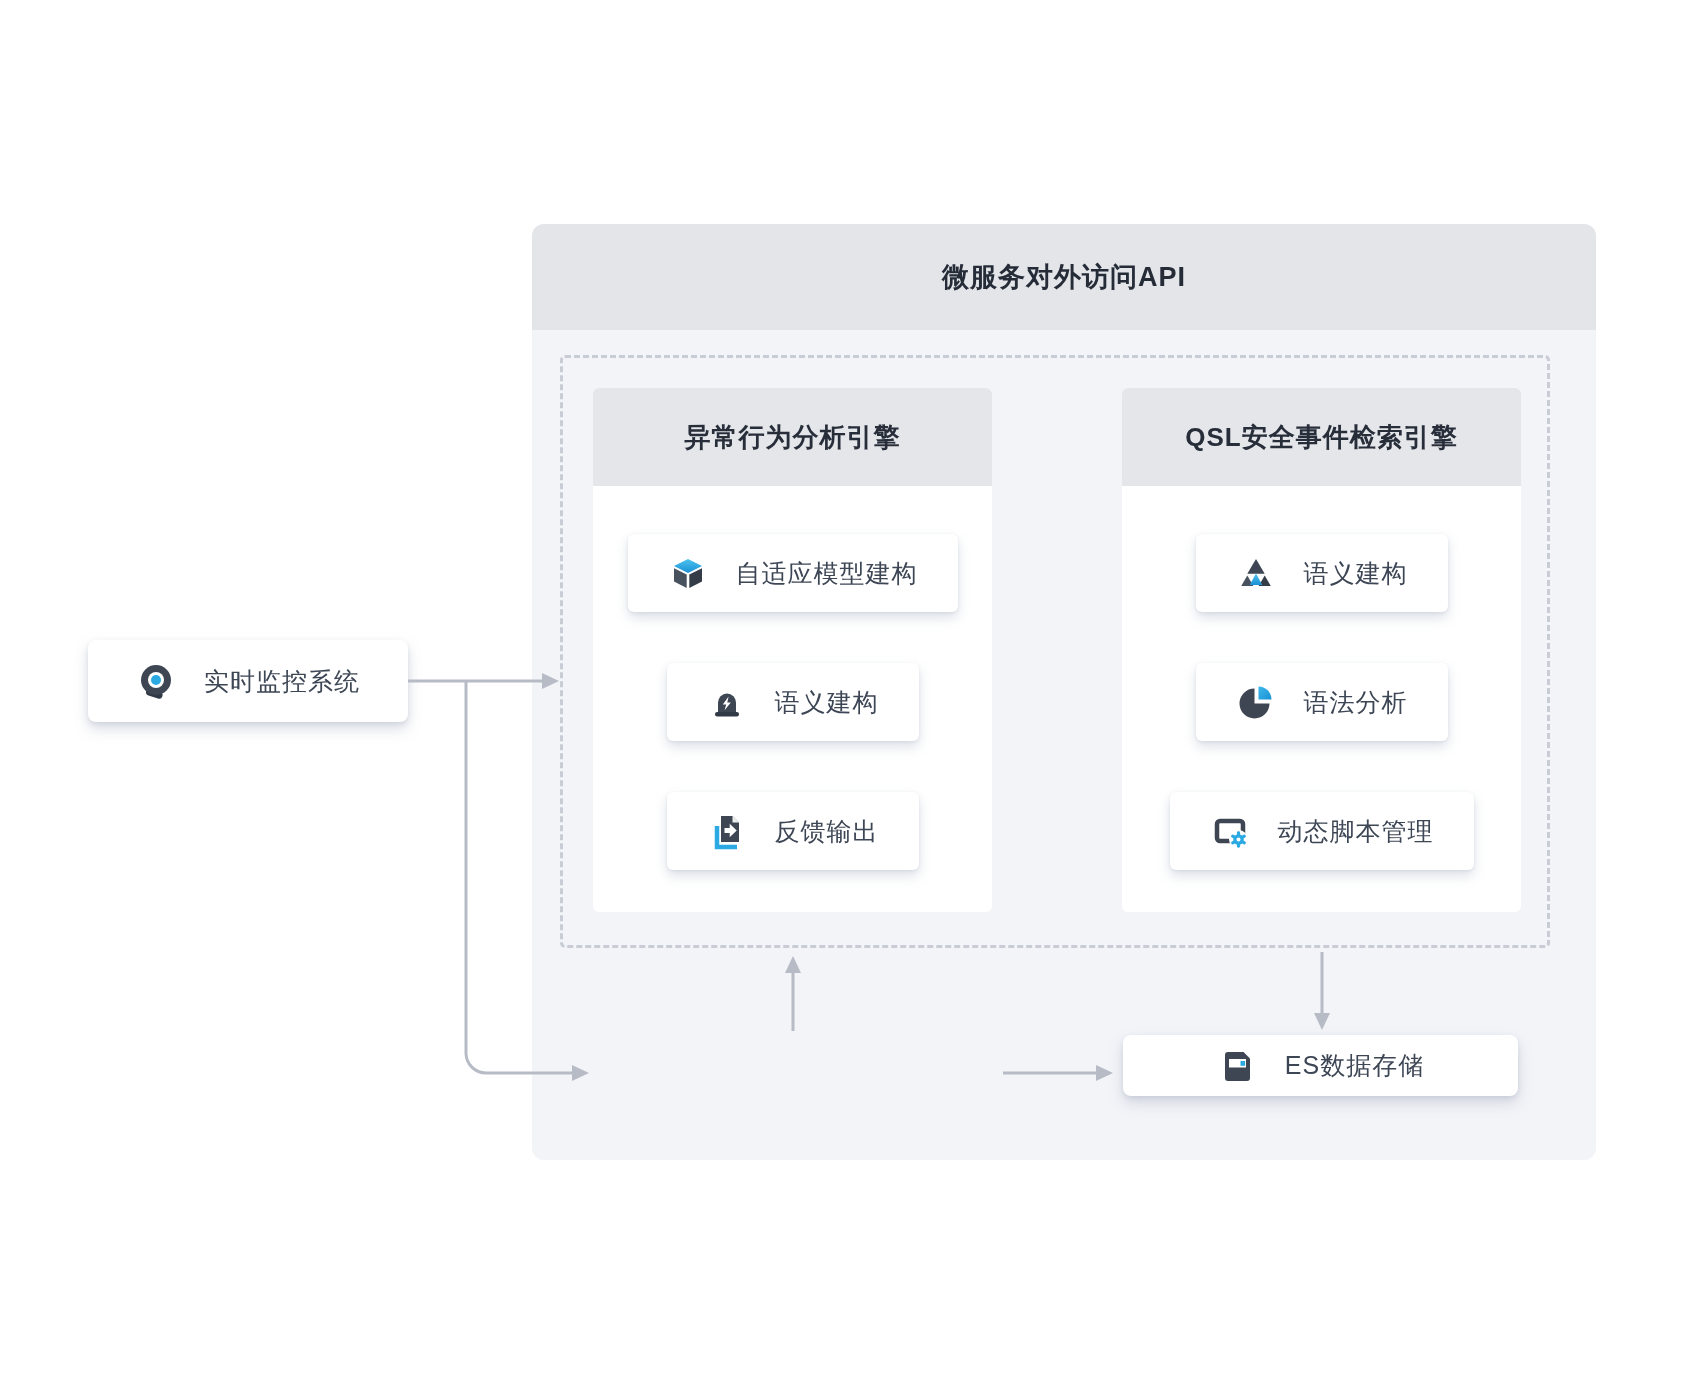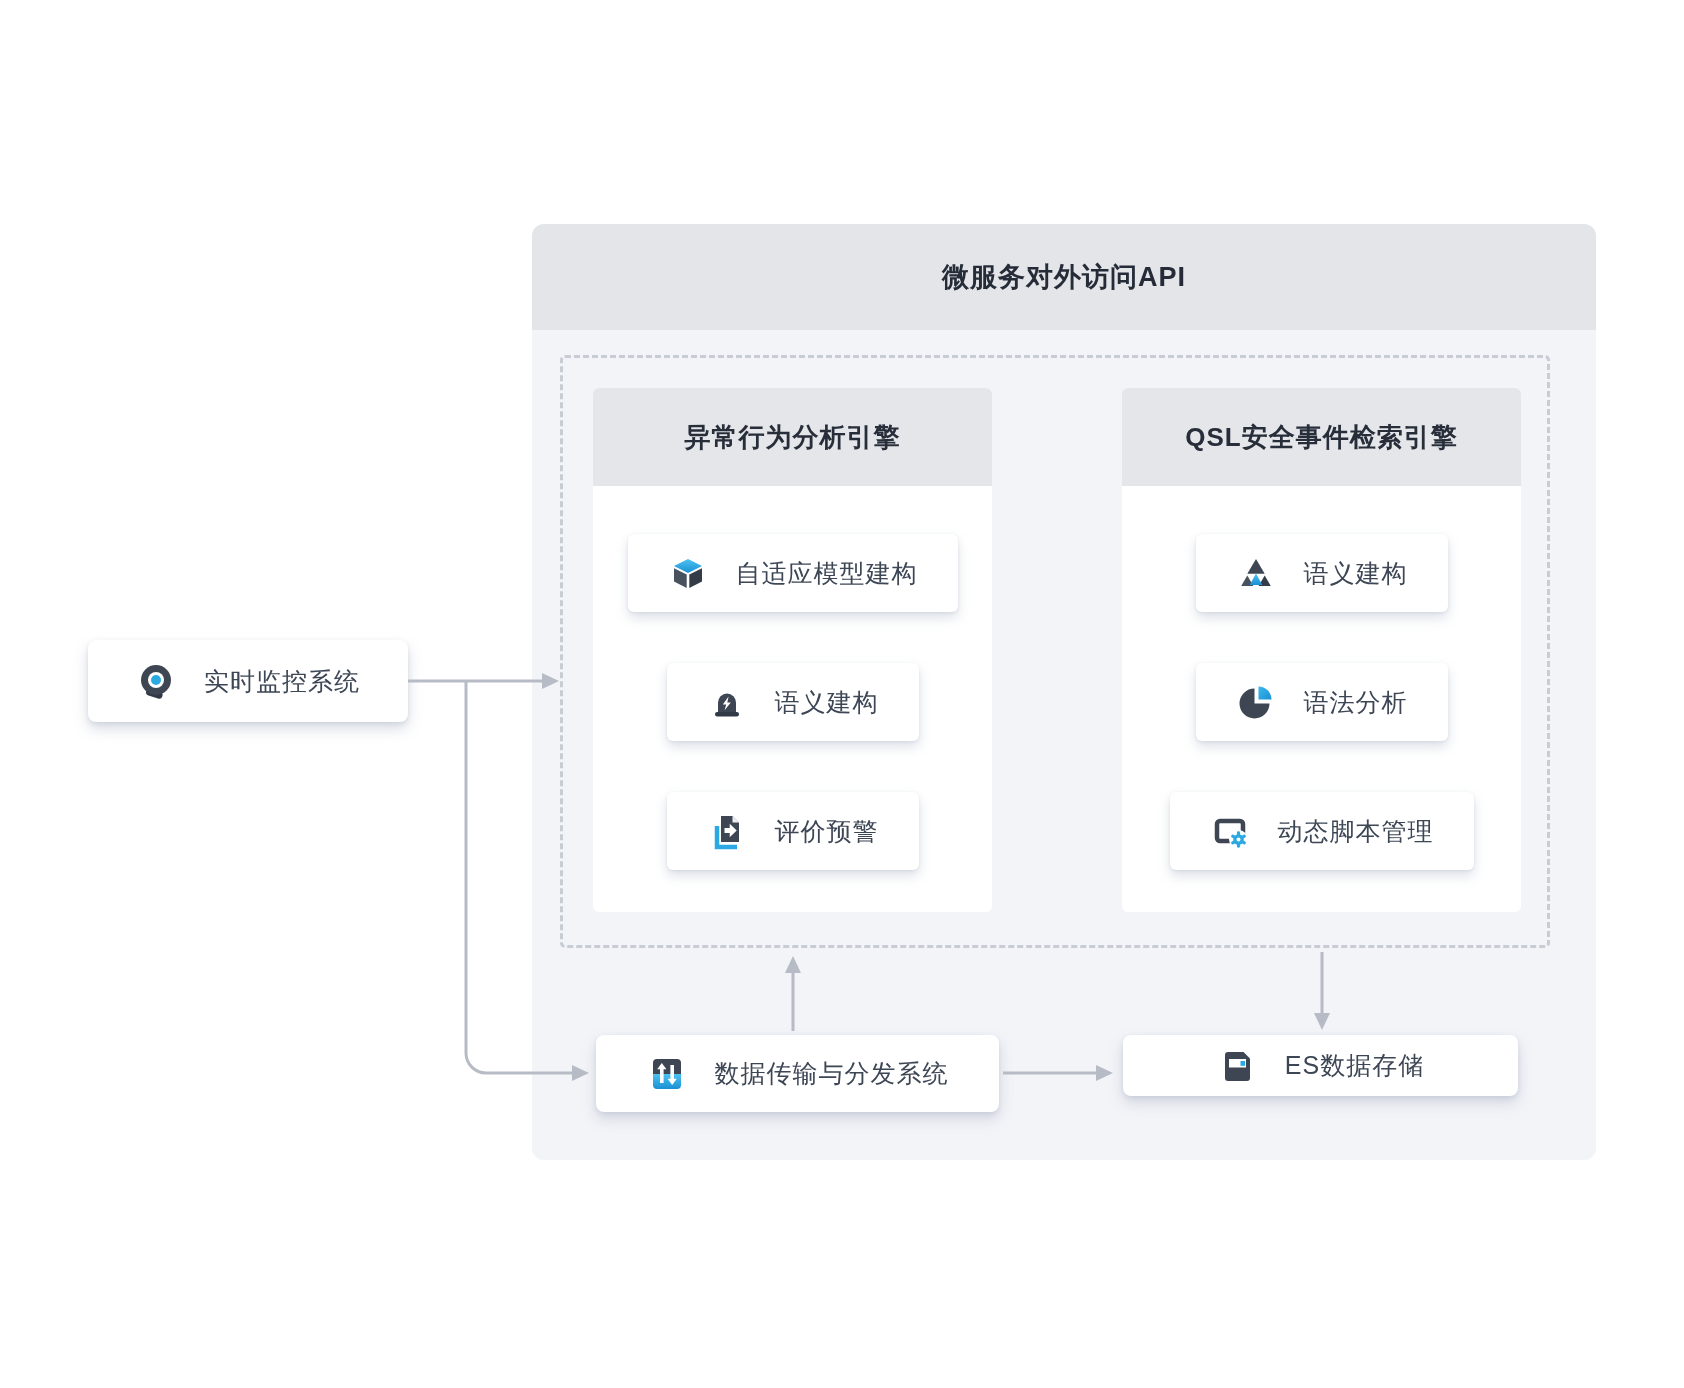--- a/index.html
+++ b/index.html
@@ -107,21 +107,21 @@
         </svg>
         <span>语义建构</span>
       </div>
       <div class="item-box">
         <svg class="icon" width="40" height="40" viewBox="0 0 40 40">
           <path d="M10 15 V36 H30" stroke="#2aa9e2" stroke-width="4.5" fill="none"></path>
           <path d="M14 5 H25.5 L32 11.5 V31 H14 Z" fill="#3e4653"></path>
           <path d="M25.5 5 L32 11.5 H25.5 Z" fill="#ffffff" opacity="0.92"></path>
           <path d="M17.5 17 h5.2 v-4.2 l7 6.7 l-7 6.7 v-4.2 h-5.2 Z" fill="#ffffff"></path>
         </svg>
-        <span>评价预警</span>
+        <span>反馈输出</span>
       </div>
     </div>
   </div>
 
   <div class="engine-panel engine-right">
     <div class="engine-header">
       <span>QSL安全事件检索引擎</span>
     </div>
     <div class="engine-items">
       <div class="item-box">
@@ -165,38 +165,20 @@
   <div class="node-box source-node">
     <svg class="icon" width="40" height="40" viewBox="0 0 40 40">
       <rect x="10" y="29" width="17" height="7" rx="3.5" fill="#313946" transform="rotate(18 18 32)"></rect>
       <circle cx="20" cy="19" r="15" fill="#3e4653"></circle>
       <circle cx="20" cy="19" r="8" fill="#ffffff"></circle>
       <circle cx="20" cy="19" r="5" fill="#2aa9e2"></circle>
     </svg>
     <span>实时监控系统</span>
   </div>
 
-  <div class="node-box transfer-node">
-    <svg class="icon" width="40" height="40" viewBox="0 0 40 40">
-      <defs>
-        <clipPath id="clipSq">
-            <rect x="6" y="5" width="28" height="30" rx="4"></rect>
-          </clipPath>
-      </defs>
-      <g clip-path="url(#clipSq)">
-        <rect x="6" y="5" width="28" height="15" fill="#3e4653"></rect>
-        <rect x="6" y="20" width="28" height="15" fill="url(#gBlue)"></rect>
-      </g>
-      <path d="M14.8 9 L10.2 15.3 H19.4 Z" fill="#ffffff"></path>
-      <rect x="13" y="15" width="3.6" height="14" fill="#ffffff"></rect>
-      <path d="M25.2 31 L20.6 24.7 H29.8 Z" fill="#ffffff"></path>
-      <rect x="23.4" y="11" width="3.6" height="14" fill="#ffffff"></rect>
-    </svg>
-    <span>数据传输与分发系统</span>
-  </div>
 
   <div class="node-box storage-node">
     <svg class="icon" width="40" height="40" viewBox="0 0 40 40">
       <path d="M11 6 H26.5 L33 12.5 V32 a3 3 0 0 1 -3 3 H11 a3 3 0 0 1 -3 -3 V9 a3 3 0 0 1 3 -3 Z" fill="#3e4653"></path>
       <rect x="12" y="13" width="17" height="8.5" fill="#ffffff"></rect>
       <rect x="23.5" y="15" width="4.6" height="4.8" fill="#2aa9e2"></rect>
     </svg>
     <span>ES数据存储</span>
   </div>
 

